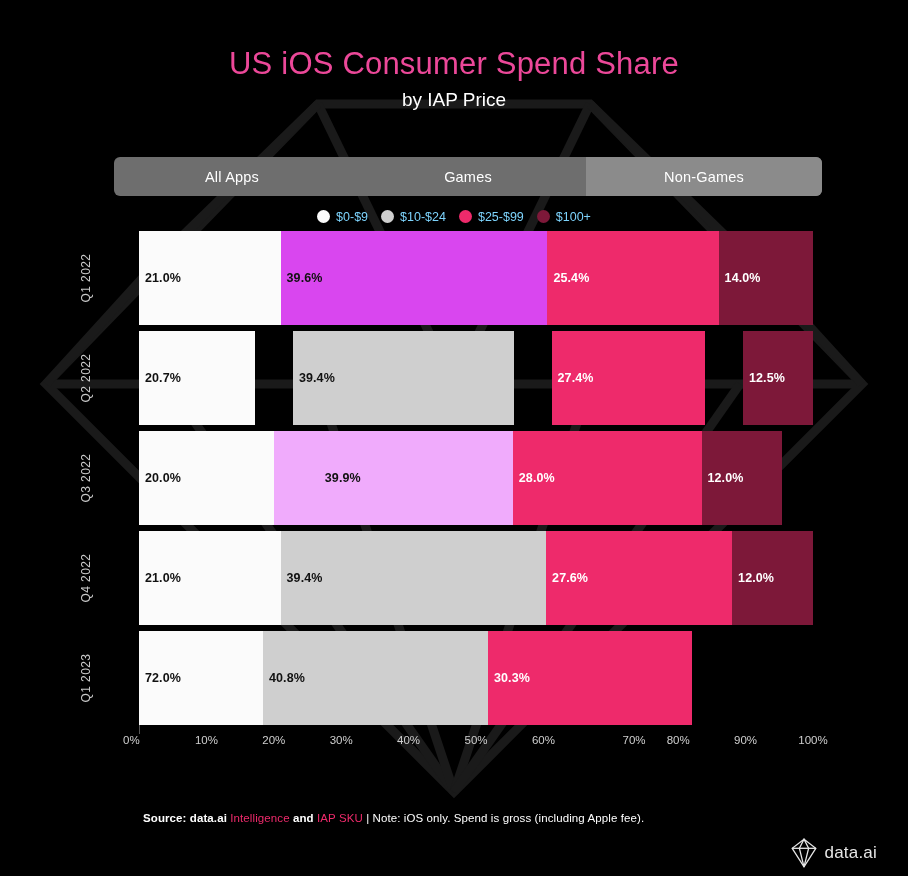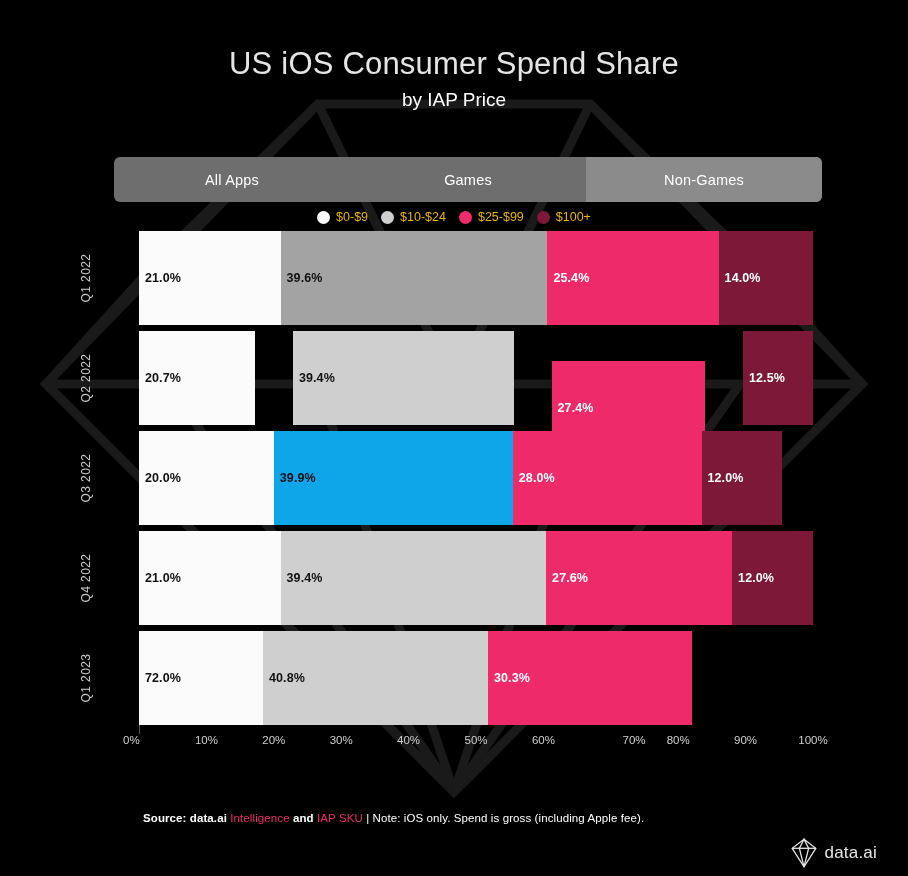--- a/index.html
+++ b/index.html
@@ -40,38 +40,38 @@
     position: absolute;
     left: 0;
     top: 44px;
     width: 908px;
     text-align: center;
   }
   #chart-title {
     font-size: 31px;
     font-weight: 400;
     letter-spacing: 0.2px;
-    color: #e5e5e5;
+    color: #ec4899;
     line-height: 40px;
   }
   #chart-subtitle {
     font-size: 19px;
     font-weight: 400;
     color: #ffffff;
     line-height: 28px;
     margin-top: 2px;
   }
 
   
   #tabbar {
     position: absolute;
     left: 114px;
     top: 157px;
     width: 708px;
-    height: 45px;
+    height: 39px;
     background: #6e6e6e;
     border-radius: 6px;
     display: flex;
     overflow: hidden;
   }
   .tab {
     flex: 1 1 0;
     display: flex;
     align-items: center;
     justify-content: center;
@@ -92,23 +92,23 @@
     top: 210px;
     width: 908px;
     display: flex;
     align-items: center;
     justify-content: center;
     gap: 13px;
     font-size: 12.5px;
   }
   .legend-item {
     display: flex;
-    align-items: flex-end;
+    align-items: flex-start;
     gap: 6px;
-    color: #eab308;
+    color: #7dd3fc;
     white-space: nowrap;
   }
   .legend-dot {
     width: 13px;
     height: 13px;
     border-radius: 50%;
     flex: 0 0 auto;
   }
 
   
@@ -270,51 +270,51 @@
         <span>$100+</span>
       </div>
     </div>
 
   <div id="plot">
       <div class="ycat" style="left: -88px; top: 36px; transform: translateX(-12px) rotate(-90deg);">Q1 2022</div>
       <div class="bar-row" style="top: 0px;">
         <div class="seg light white" style="background: rgb(251, 251, 251); width: 141.54px;">
           <span class="seg-label">21.0%</span>
         </div>
-        <div class="seg light" style="background: #a3a3a3; width: 266.904px;">
+        <div class="seg light" style="background: #d946ef; width: 266.904px;">
           <span class="seg-label">39.6%</span>
         </div>
         <div class="seg dark" style="background: rgb(238, 42, 107); width: 171.196px;">
           <span class="seg-label">25.4%</span>
         </div>
         <div class="seg dark" style="background: rgb(125, 24, 57); width: 94.36px;">
           <span class="seg-label">14.0%</span>
         </div>
       </div>
       <div class="ycat" style="left: -88px; top: 136px; transform: translateX(-12px) rotate(-90deg);">Q2 2022</div>
       <div class="bar-row" style="top: 100px; gap: 38px;">
         <div class="seg light white" style="background: rgb(251, 251, 251); width: 139.518px;">
           <span class="seg-label">20.7%</span>
         </div>
         <div class="seg light" style="background: rgb(207, 207, 207); width: 265.556px;">
           <span class="seg-label">39.4%</span>
         </div>
-        <div class="seg dark" style="background: rgb(238, 42, 107); width: 184.676px; margin-top: 30px;">
+        <div class="seg dark" style="background: rgb(238, 42, 107); width: 184.676px;">
           <span class="seg-label">27.4%</span>
         </div>
         <div class="seg dark" style="background: rgb(125, 24, 57); width: 84.25px;">
           <span class="seg-label">12.5%</span>
         </div>
       </div>
       <div class="ycat" style="left: -88px; top: 236px; transform: translateX(-12px) rotate(-90deg);">Q3 2022</div>
       <div class="bar-row" style="top: 200px;">
         <div class="seg light white" style="background: rgb(251, 251, 251); width: 134.8px;">
           <span class="seg-label">20.0%</span>
         </div>
-        <div class="seg light" style="background: #0ea5e9; width: 239px;">
+        <div class="seg light" style="background: #f0abfc; width: 239px; padding-left: 45px;">
           <span class="seg-label">39.9%</span>
         </div>
         <div class="seg dark" style="background: rgb(238, 42, 107); width: 188.72px;">
           <span class="seg-label">28.0%</span>
         </div>
         <div class="seg dark" style="background: rgb(125, 24, 57); width: 80.88px;">
           <span class="seg-label">12.0%</span>
         </div>
       </div>
       <div class="ycat" style="left: -88px; top: 336px; transform: translateX(-12px) rotate(-90deg);">Q4 2022</div>

